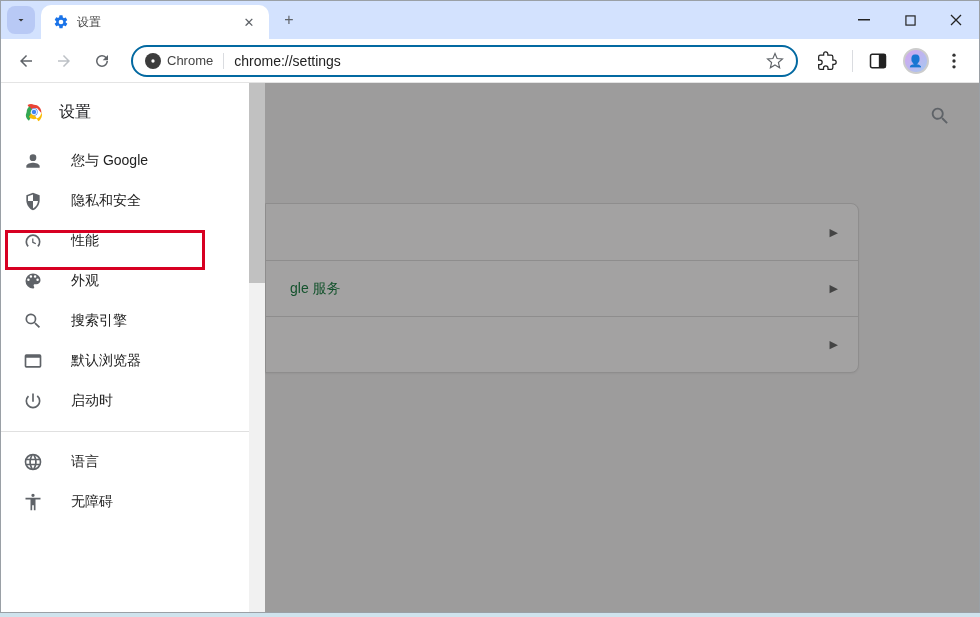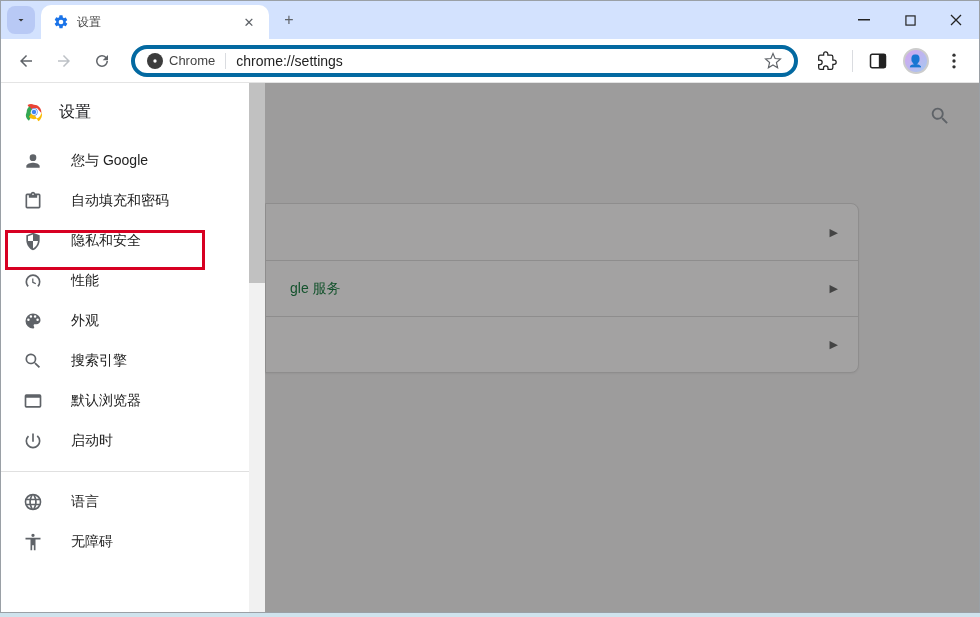--- a/index.html
+++ b/index.html
@@ -16,21 +16,21 @@
     .tab-close { width: 16px; height: 16px; display: flex; align-items: center; justify-content: center; cursor: pointer; color: #5f6368; font-size: 13px; }
     .new-tab { width: 28px; height: 28px; display: flex; align-items: center; justify-content: center; cursor: pointer; color: #5f6368; font-size: 16px; margin-left: 6px; }
     .win-controls { position: absolute; right: 0; top: 0; display: flex; height: 38px; }
     .win-btn { width: 46px; height: 38px; display: flex; align-items: center; justify-content: center; cursor: pointer; font-size: 14px; }
 
     
     .addr-row { height: 44px; background: #fff; display: flex; align-items: center; padding: 0 8px; border-bottom: 1px solid #e4e4e4; gap: 4px; }
     .nav-btn { width: 34px; height: 34px; border-radius: 50%; display: flex; align-items: center; justify-content: center; cursor: pointer; color: #5f6368; }
     .nav-btn.disabled { color: #bdc1c6; }
     .nav-btn svg { width: 18px; height: 18px; }
-    .omnibox { flex: 1; height: 32px; border: 4px solid #0369a1; border-radius: 16px; display: flex; align-items: center; padding: 0 12px; margin: 0 8px; }
+    .omnibox { flex: 1; height: 32px; border: 2px solid #0369a1; border-radius: 16px; display: flex; align-items: center; padding: 0 12px; margin: 0 8px; }
     .chrome-chip { display: flex; align-items: center; gap: 6px; font-size: 13px; color: #444; padding-right: 10px; border-right: 1px solid #dadce0; }
     .chrome-chip-icon { width: 16px; height: 16px; background: #3c3c3c; border-radius: 50%; display: flex; align-items: center; justify-content: center; }
     .url-text { font-size: 14px; margin-left: 10px; color: #222; flex: 1; }
     .tool-btn { width: 34px; height: 34px; display: flex; align-items: center; justify-content: center; cursor: pointer; }
     .tool-btn svg { width: 20px; height: 20px; }
     .sep { width: 1px; height: 22px; background: #dadce0; margin: 0 4px; }
     .avatar { width: 26px; height: 26px; border-radius: 50%; background: linear-gradient(135deg, #d4a5f0, #a5c8f0); border: 2px solid #ccc; display: flex; align-items: center; justify-content: center; font-size: 12px; }
 
     
     .content { flex: 1; display: flex; position: relative; }
@@ -172,28 +172,20 @@
         <span class="icon">
             <svg width="20" height="20" viewBox="0 0 24 24">
               <path fill="#5f6368" d="M12 12a4 4 0 100-8 4 4 0 000 8zm0 2c-2.67 0-8 1.34-8 4v2h16v-2c0-2.66-5.33-4-8-4z"></path>
             </svg>
           </span>
         <span class="label">您与 Google</span>
       </div>
       <div class="sb-item">
         <span class="icon">
             <svg width="20" height="20" viewBox="0 0 24 24">
-              <path fill="#5f6368" d="M19 3h-4.18A3 3 0 0012 1a3 3 0 00-2.82 2H5a2 2 0 00-2 2v14a2 2 0 002 2h14a2 2 0 002-2V5a2 2 0 00-2-2zm-7 0a1 1 0 110 2 1 1 0 010-2zm7 16H5V5h2v3h10V5h2v14z"></path>
-            </svg>
-          </span>
-        <span class="label">自动填充和密码</span>
-      </div>
-      <div class="sb-item">
-        <span class="icon">
-            <svg width="20" height="20" viewBox="0 0 24 24">
               <path fill="#5f6368" d="M12 2L4 5v6c0 5.55 3.84 10.74 8 12 4.16-1.26 8-6.45 8-12V5l-8-3zm0 10h6c-.47 4.11-3.2 7.78-6 8.94V12H6V6.3l6-2.25V12z"></path>
             </svg>
           </span>
         <span class="label">隐私和安全</span>
       </div>
       <div class="sb-item">
         <span class="icon">
             <svg width="20" height="20" viewBox="0 0 24 24">
               <path fill="#5f6368" d="M12 4a9 9 0 00-9 9c0 2.4.94 4.58 2.47 6.19l1.42-1.42A6.97 6.97 0 015 13a7 7 0 0114 0c0 1.88-.74 3.58-1.94 4.83l1.42 1.42A8.97 8.97 0 0021 13a9 9 0 00-9-9zm-1 5v5l4 2 .75-1.23-3.25-1.77V9H11z"></path>
             </svg>

